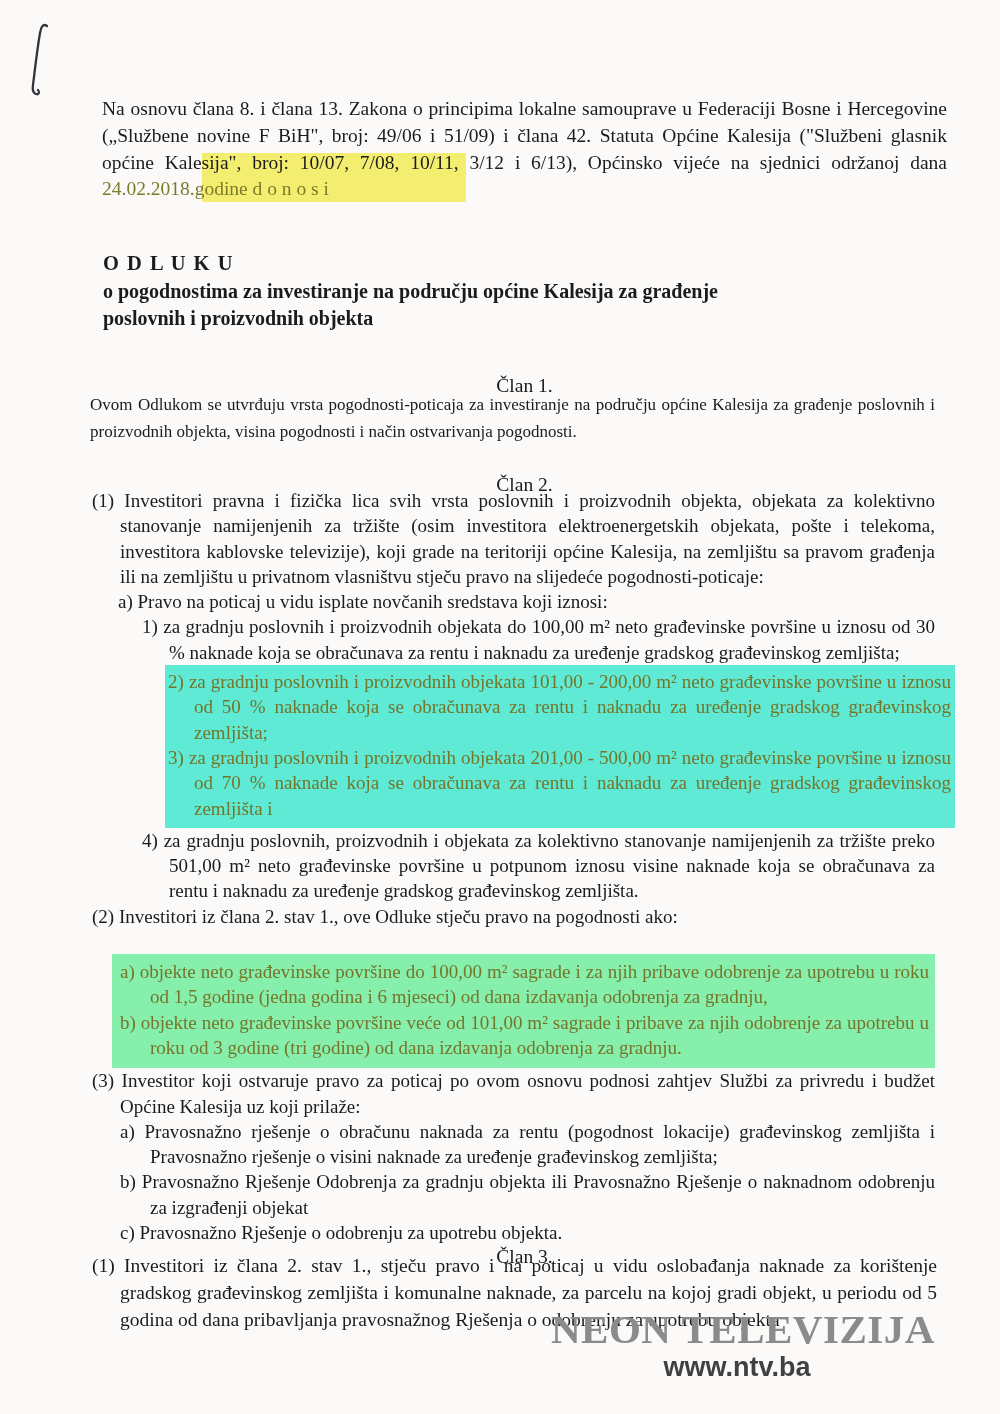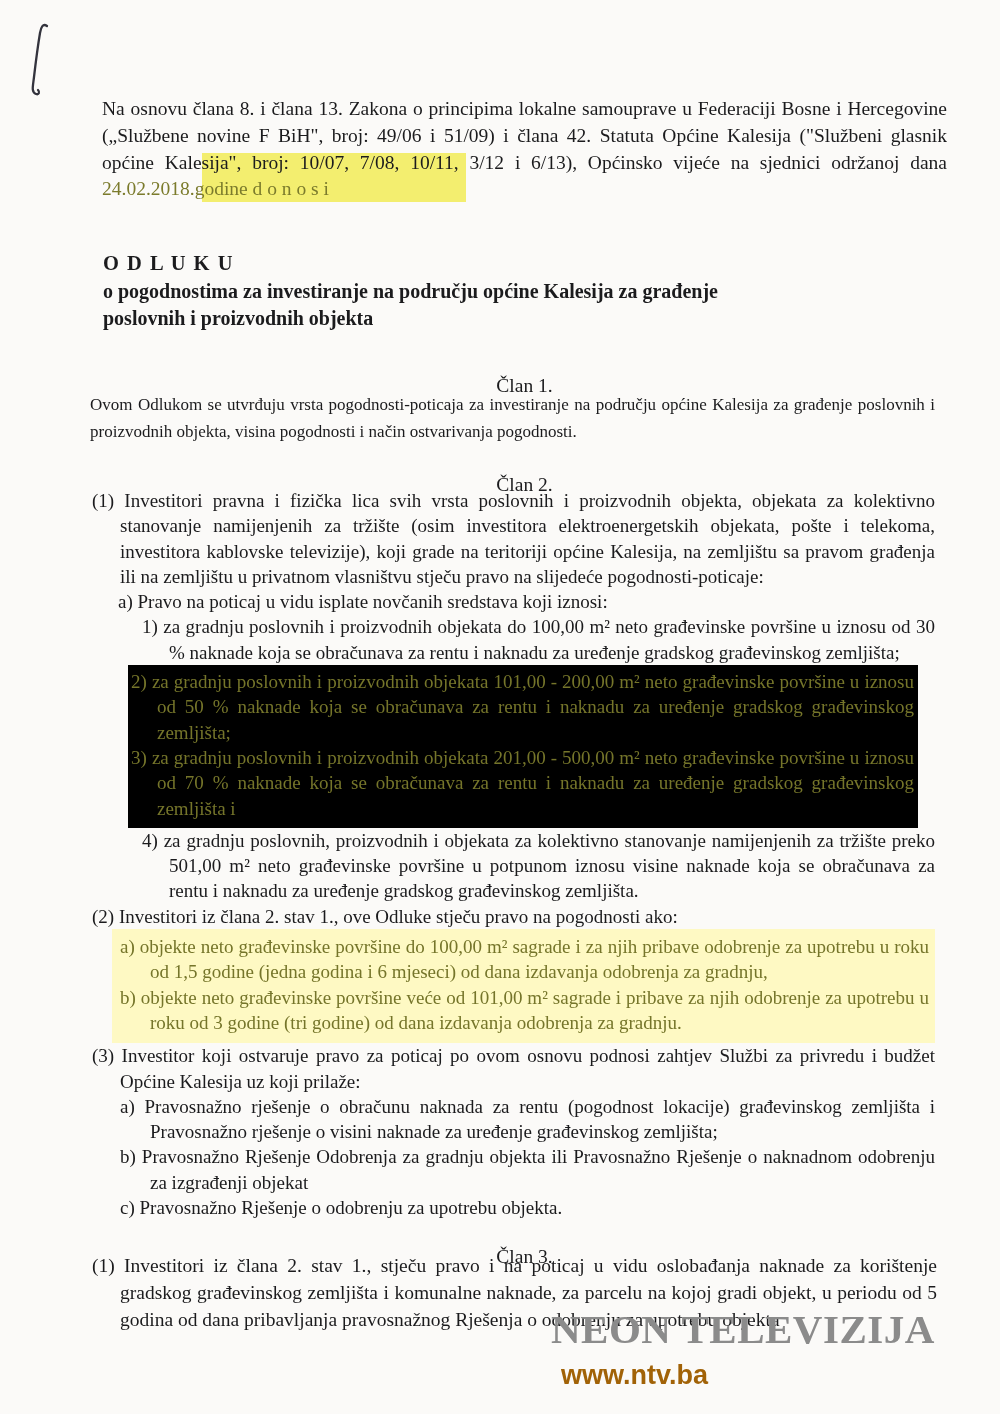--- a/index.html
+++ b/index.html
@@ -47,47 +47,48 @@
   .list {
     position: absolute; left: 92px; top: 488px; width: 843px;
     font-size: 19px; line-height: 25.3px; text-align: justify; z-index: 1;
   }
   .item { margin: 0; }
   .lvl1 { padding-left: 28px; text-indent: -28px; }
   .lvlA { padding-left: 56px; text-indent: -30px; }
   .sub  { padding-left: 77px; text-indent: -27px; }
   .abc  { padding-left: 58px; text-indent: -30px; }
   .hl23 {
-    background: #000000; color: #75752a;
-    margin-left: 36px; width: 790px; box-sizing: border-box;
+    background: #5eead4; color: #75752a;
+    margin-left: 73px; width: 790px; box-sizing: border-box;
     padding: 4px 4px 7px 0;
   }
   .hl23 .subh { padding-left: 29px; text-indent: -26px; }
   .hlab {
-    background: #fef9c3; color: #75752a;
+    background: #86efac; color: #75752a;
     margin-left: 20px; width: 823px; box-sizing: border-box;
     padding: 5px 6px 8px 0;
+    margin-top: 25px;
   }
   .hlab .ab { padding-left: 38px; text-indent: -30px; }
   
   .clan3-list {
     position: absolute; left: 92px; top: 1253px; width: 845px;
     font-size: 19.5px; line-height: 26.8px; text-align: justify; z-index: 1;
   }
   
   .wm1 {
     position: absolute; left: 551px; top: 1305px; margin: 0;
     font-family: Liberation Serif, serif; font-weight: bold;
     font-size: 41px; color: #8b8b8b; z-index: 3; letter-spacing: 0.5px;
     white-space: nowrap;
   }
   .wm2 {
-    position: absolute; left: 553px; top: 1352px; width: 368px; margin: 8px;
+    position: absolute; left: 553px; top: 1352px; width: 368px; margin: 0;
     font-family: "Liberation Sans", sans-serif; font-weight: bold;
-    font-size: 27px; color: #a16207; text-align: left; z-index: 3;
+    font-size: 27px; color: #404040; text-align: center; z-index: 3;
   }
   .pen-mark { position: absolute; left: 26px; top: 22px; z-index: 1; }
 </style>
 </head>
 <body>
 
 <div class="page">
 
   <svg class="pen-mark" width="34" height="78" viewBox="0 0 34 78">
     <path d="M21 4 C17 1 15 5 14 11 C12 23 10 38 8 55 C7 64 5 70 10 72 C13 73 14 70 12 68" stroke="#33333d" stroke-width="2.3" fill="none" stroke-linecap="round"></path>

